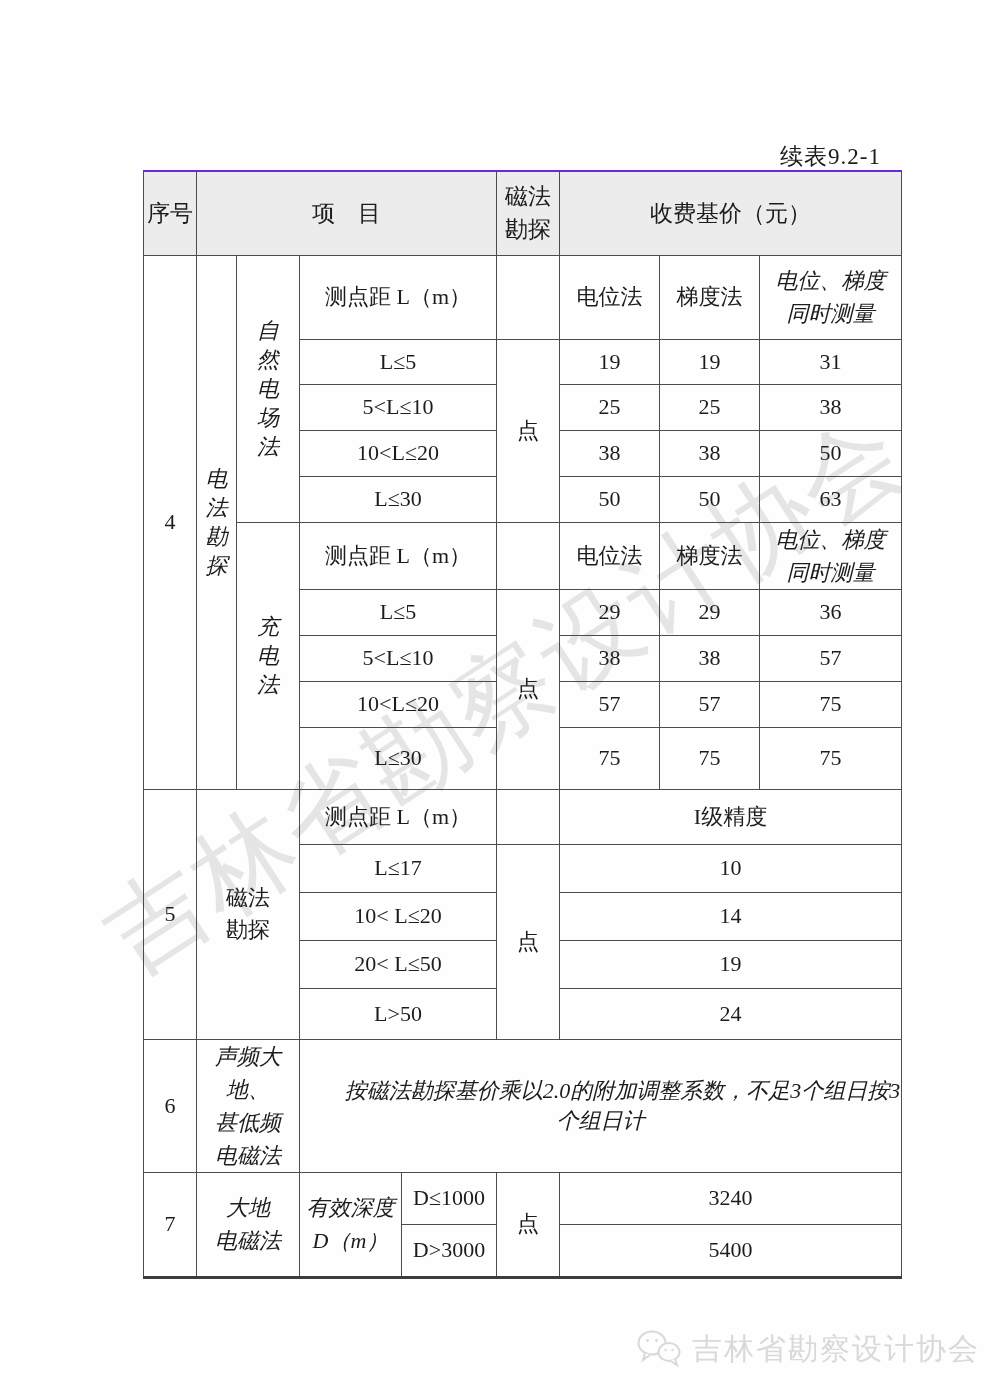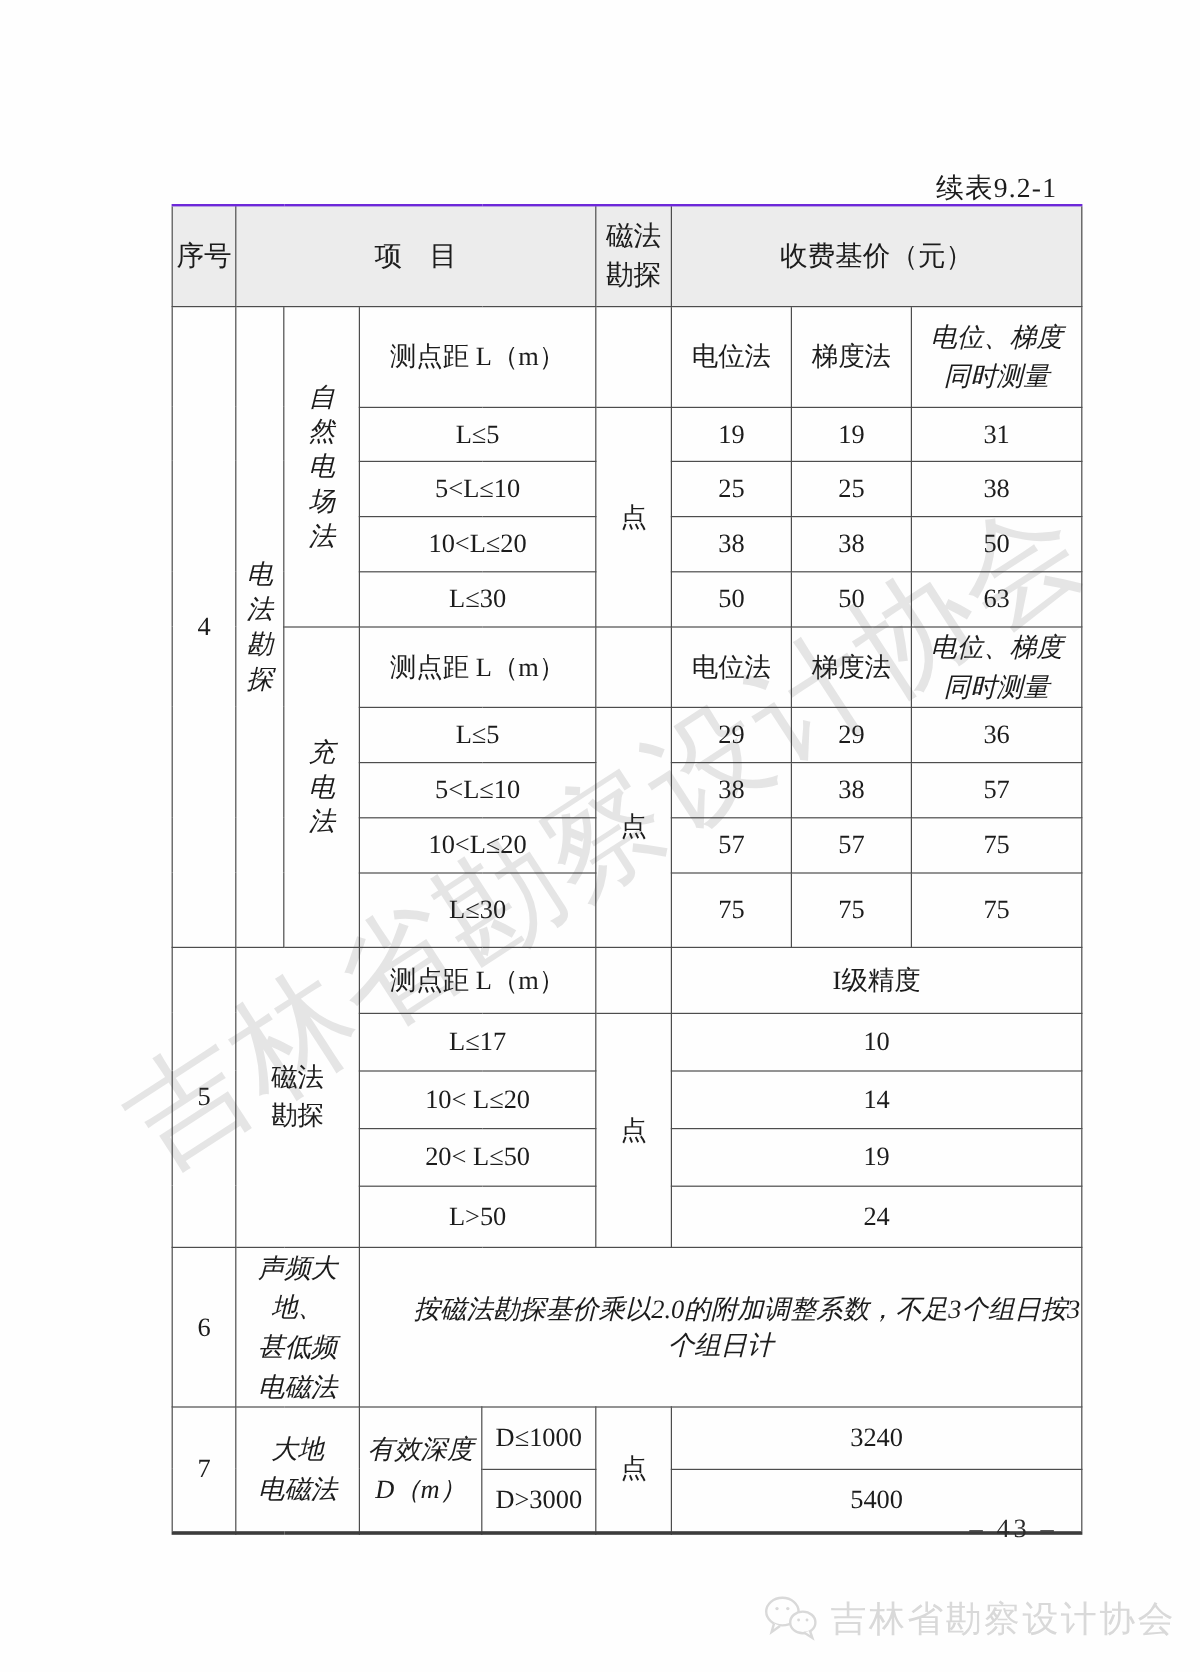--- a/index.html
+++ b/index.html
@@ -213,21 +213,20 @@
     </tr>
     <tr style="height:53px">
       <td>D&gt;3000</td>
       <td colspan="3">5400</td>
     </tr>
   </tbody>
     </table>
 
   <div class="watermark">吉林省勘察设计协会</div>
 
-  <div class="page-number">– 43 –</div>
 
   <div class="footer-brand">
     <span>
       <svg width="46" height="40" viewBox="0 0 46 40" fill="none" stroke="#d9d9d9" stroke-width="2">
         <ellipse cx="16" cy="14" rx="13.5" ry="11.5"></ellipse>
         <path d="M9 24 L7 31 L14 26" fill="#fefefe" stroke="#d9d9d9"></path>
         <circle cx="11.5" cy="11.5" r="1.4" fill="#d9d9d9" stroke="none"></circle>
         <circle cx="20.5" cy="11.5" r="1.4" fill="#d9d9d9" stroke="none"></circle>
         <ellipse cx="33" cy="23" rx="10.5" ry="9" fill="#fefefe"></ellipse>
         <path d="M39 30 L41 36 L34 31.5" fill="#fefefe" stroke="#d9d9d9"></path>

